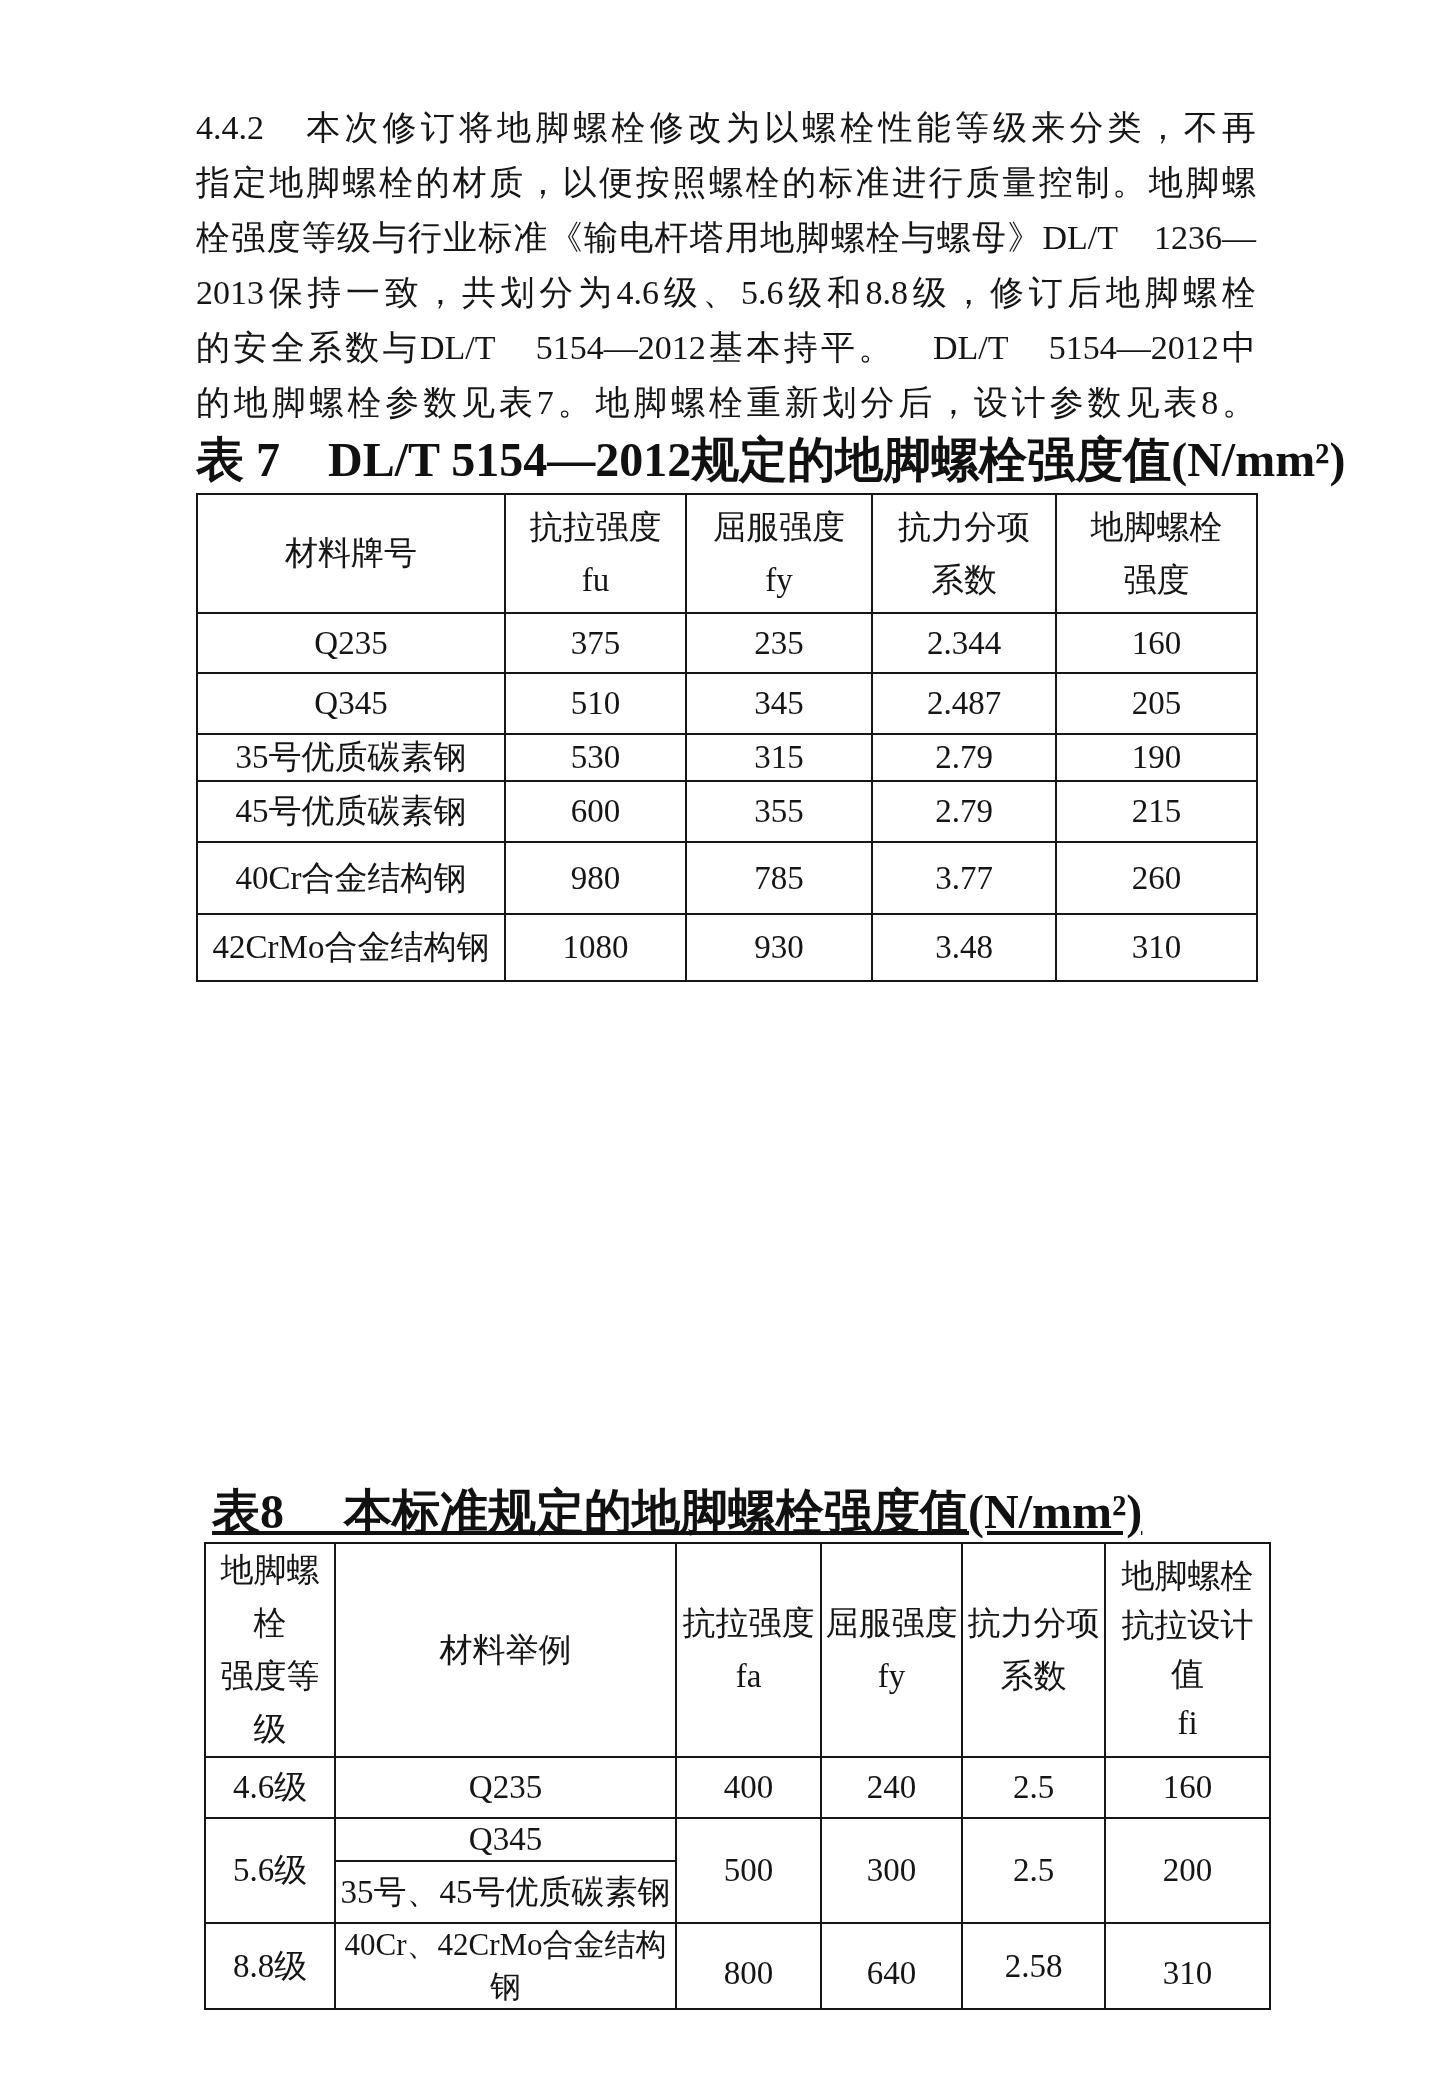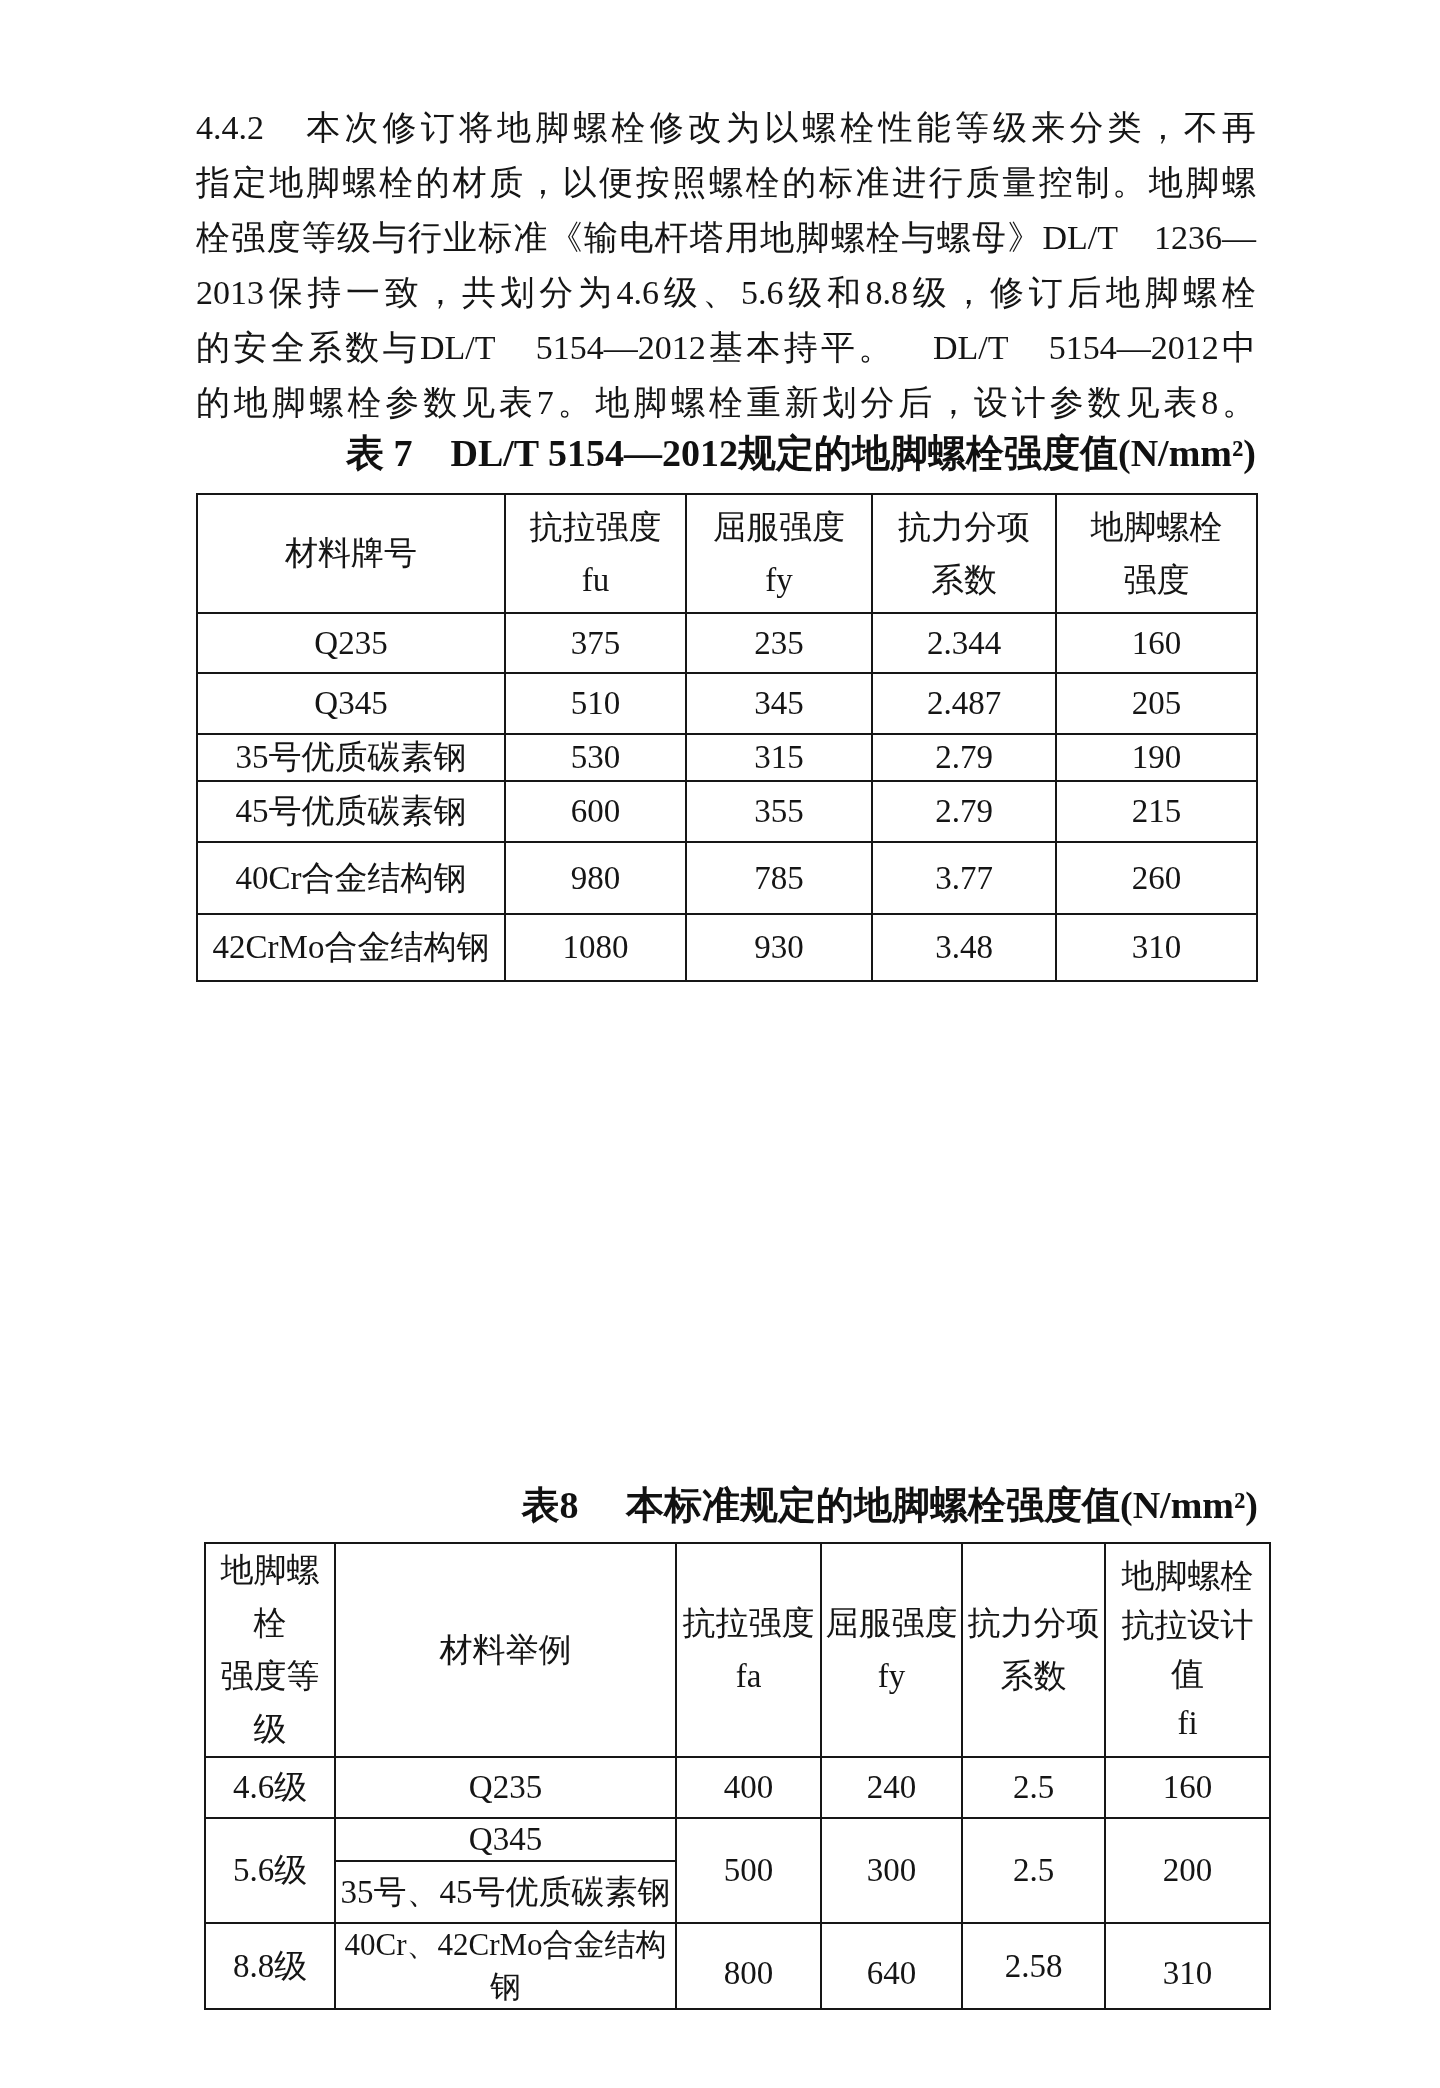--- a/index.html
+++ b/index.html
@@ -20,27 +20,27 @@
     line-height: 55px;
     text-align: justify;
     text-align-last: justify;
     color: #151515;
   }
 
   
   .tbl-title {
     position: absolute;
     font-weight: bold;
-    font-size: 38px;
-    text-align: right;
+    font-size: 48px;
+    text-align: left;
     color: #111111;
     white-space: nowrap;
   }
   #t7title { left: 188px; top: 428px; width: 1060px; }
-  #t8title { left: 185px; top: 1480px; width: 1065px; }
+  #t8title { left: 204px; top: 1480px; width: 1065px; text-decoration: underline; }
 
   
   table {
     position: absolute;
     border-collapse: collapse;
     table-layout: fixed;
     background: #ffffff;
   }
   #t7 { left: 188px; top: 493px; width: 1060px; }
   #t8 { left: 196px; top: 1542px; width: 1065px; }

